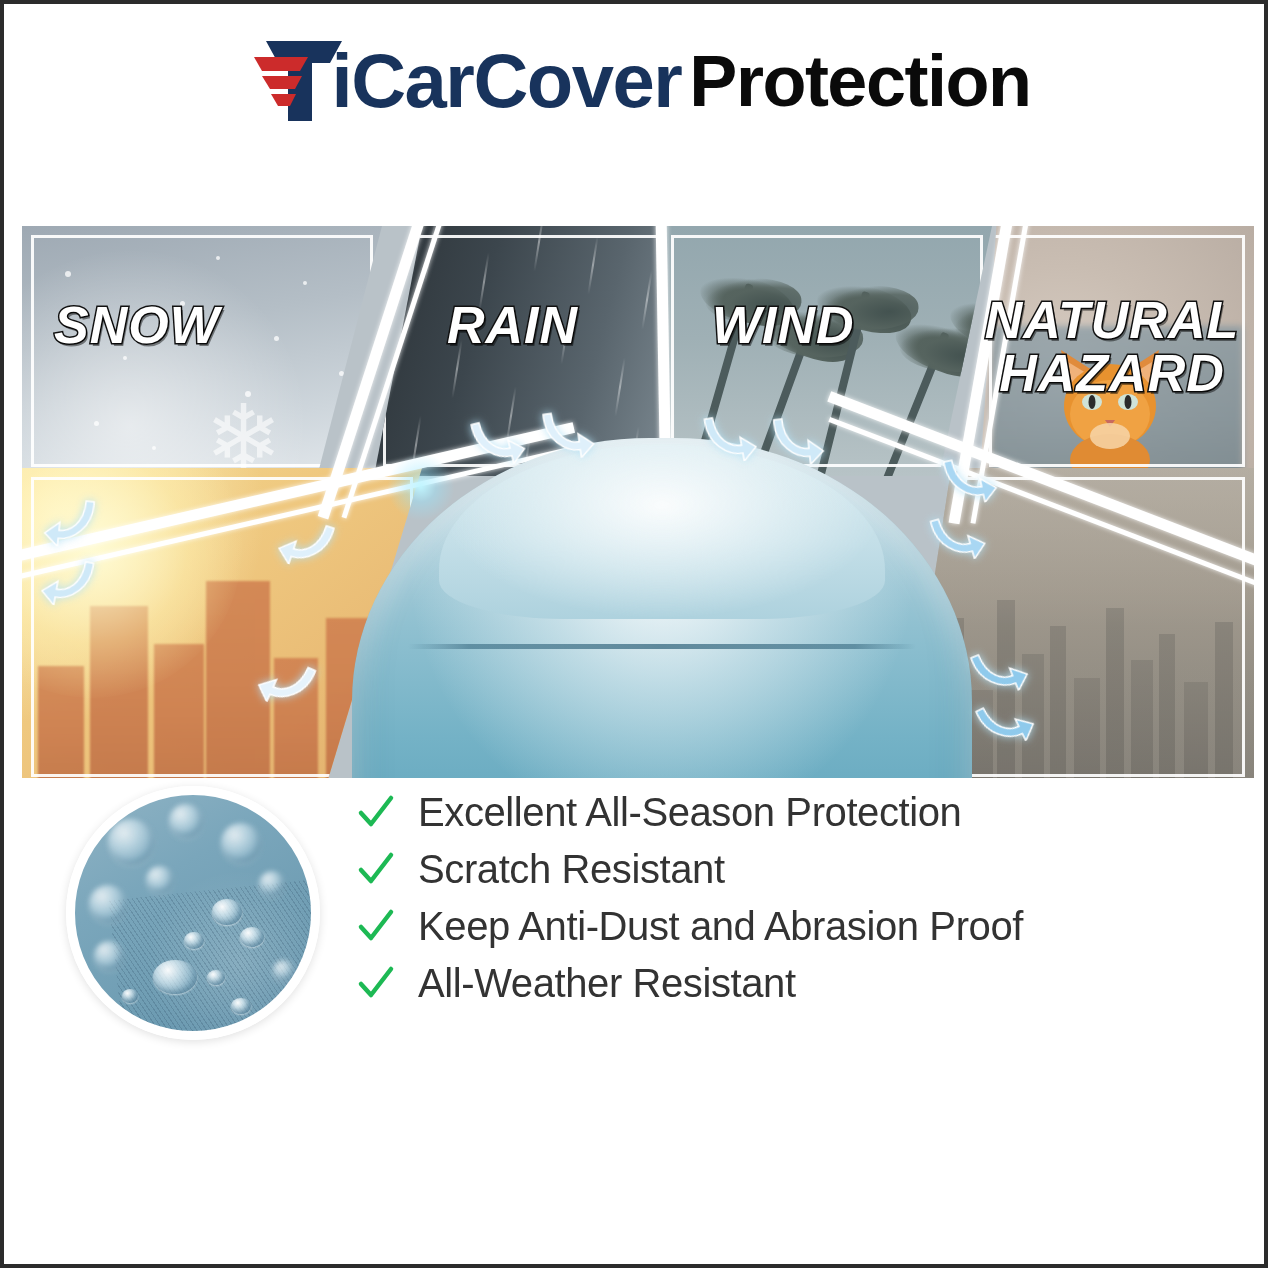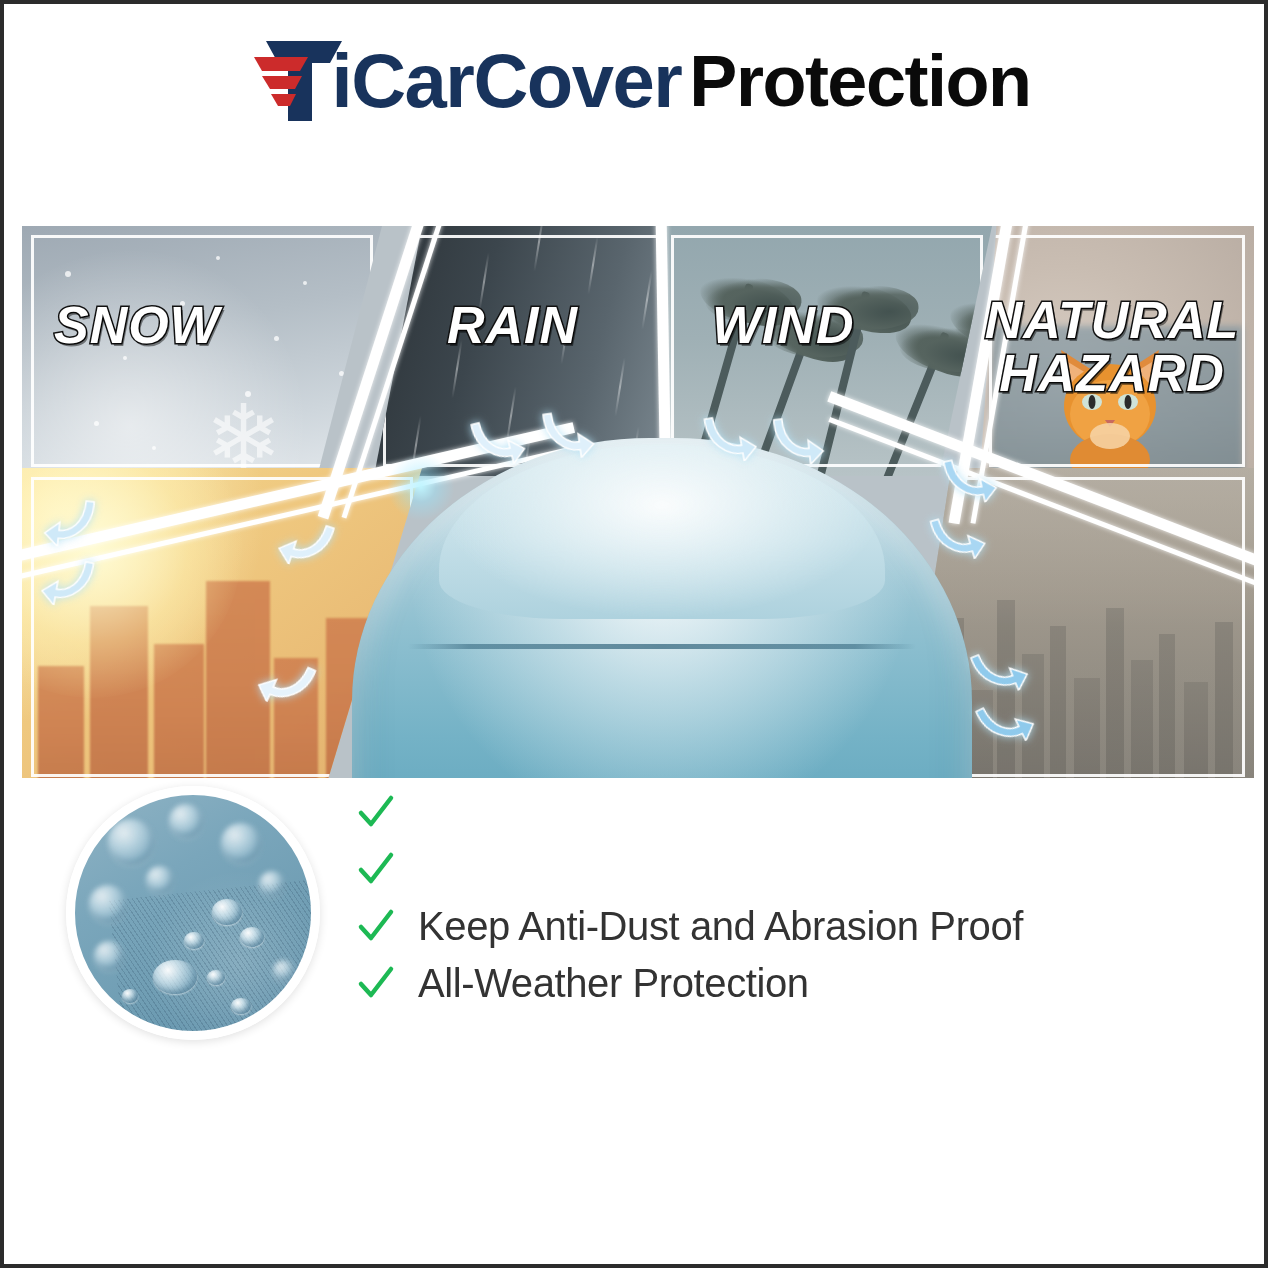--- a/index.html
+++ b/index.html
@@ -595,40 +595,42 @@
       <div class="bead" style="left:66%;top:86%;width:20px;height:16px"></div>
     </div>
 
     <div class="features">
       <div class="feature">
         <span class="check">
           <svg viewBox="0 0 40 40">
               <path d="M5 20 L15 31 L35 5" fill="none" stroke="#1db954" stroke-width="4.5" stroke-linecap="round" stroke-linejoin="round"></path>
             </svg>
         </span>
+        <span class="feature-label">Excellent All-Season Protection</span>
       </div>
       <div class="feature">
         <span class="check">
           <svg viewBox="0 0 40 40">
               <path d="M5 20 L15 31 L35 5" fill="none" stroke="#1db954" stroke-width="4.5" stroke-linecap="round" stroke-linejoin="round"></path>
             </svg>
         </span>
+        <span class="feature-label">Scratch Resistant</span>
       </div>
       <div class="feature">
         <span class="check">
           <svg viewBox="0 0 40 40">
               <path d="M5 20 L15 31 L35 5" fill="none" stroke="#1db954" stroke-width="4.5" stroke-linecap="round" stroke-linejoin="round"></path>
             </svg>
         </span>
         <span class="feature-label">Keep Anti-Dust and Abrasion Proof</span>
       </div>
       <div class="feature">
         <span class="check">
           <svg viewBox="0 0 40 40">
               <path d="M5 20 L15 31 L35 5" fill="none" stroke="#1db954" stroke-width="4.5" stroke-linecap="round" stroke-linejoin="round"></path>
             </svg>
         </span>
-        <span class="feature-label">All-Weather Protection</span>
+        <span class="feature-label">All-Weather Resistant</span>
       </div>
     </div>
   </div>
 
 </div>
 
 </body></html>

